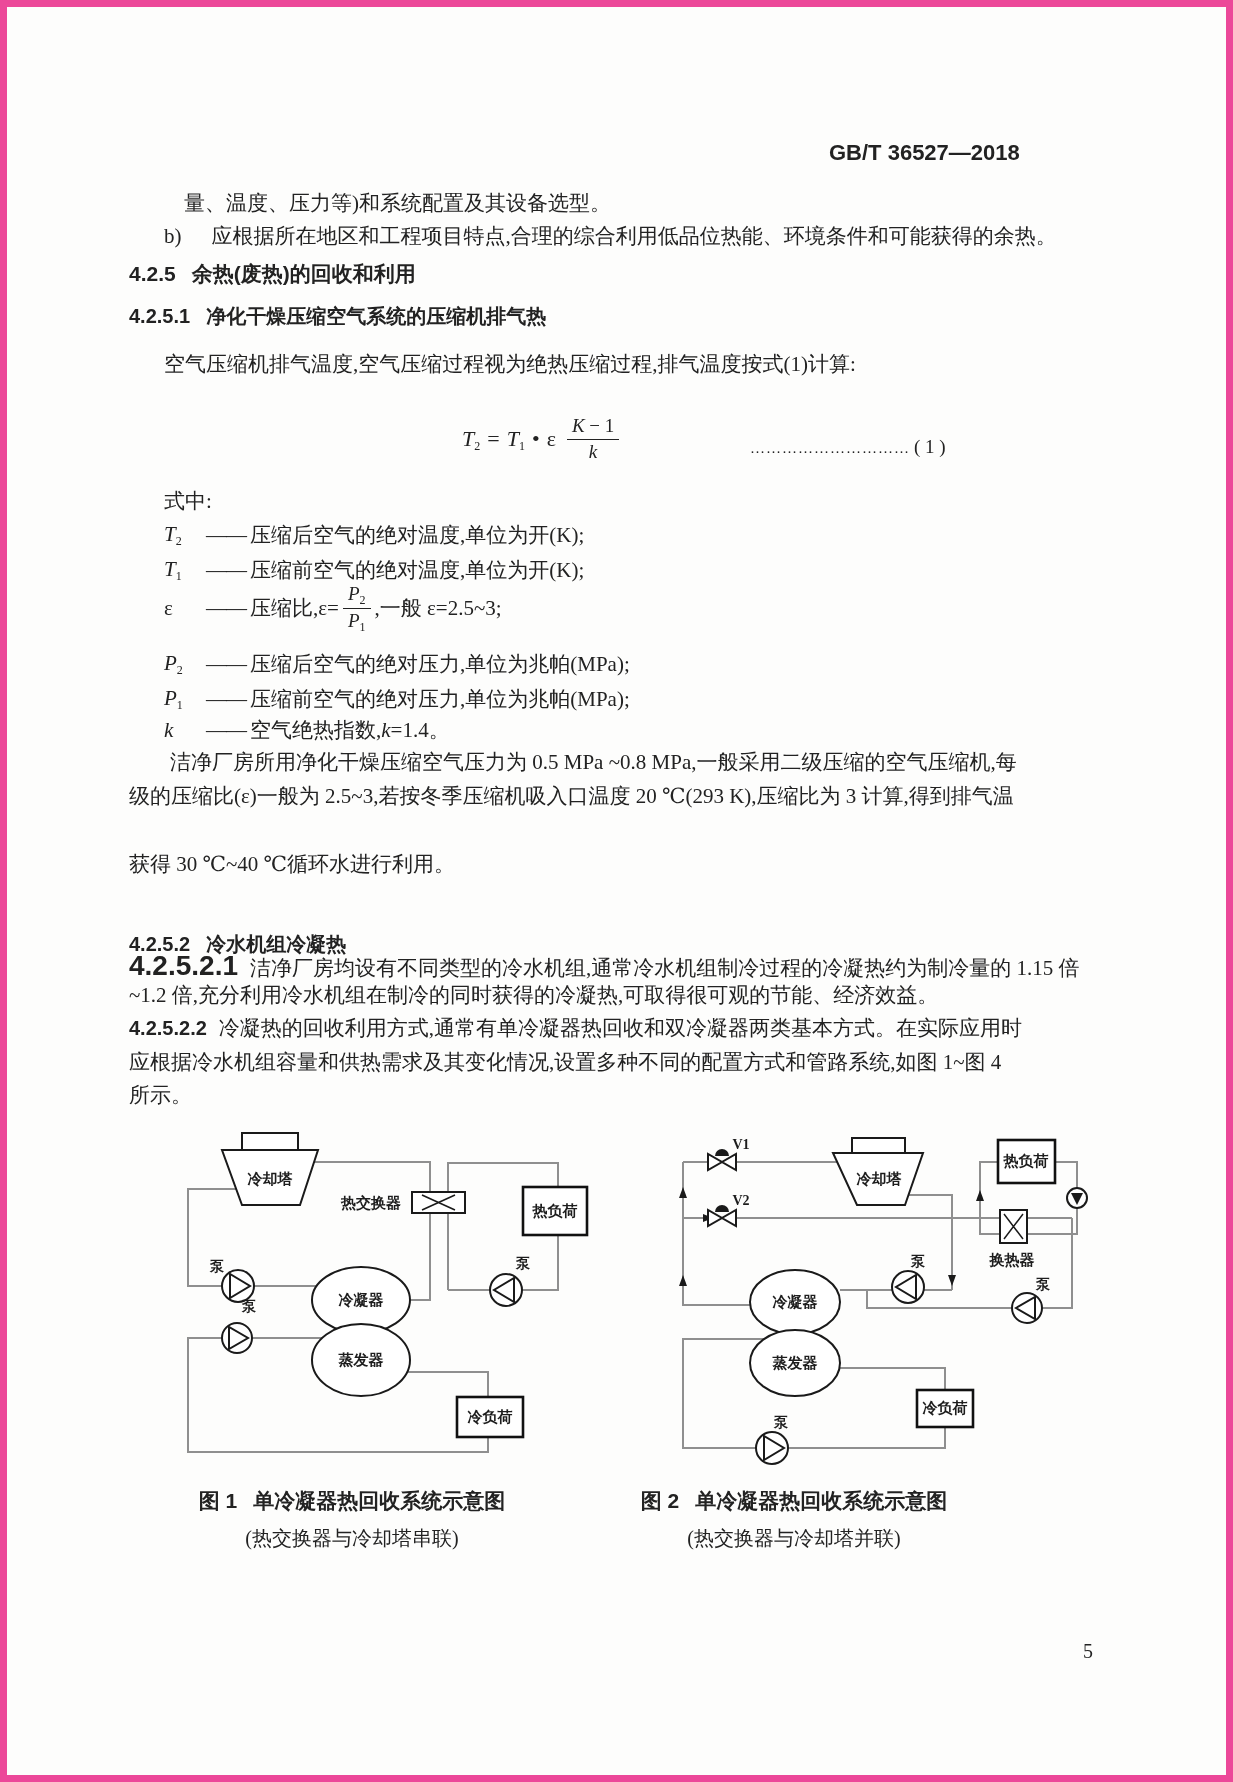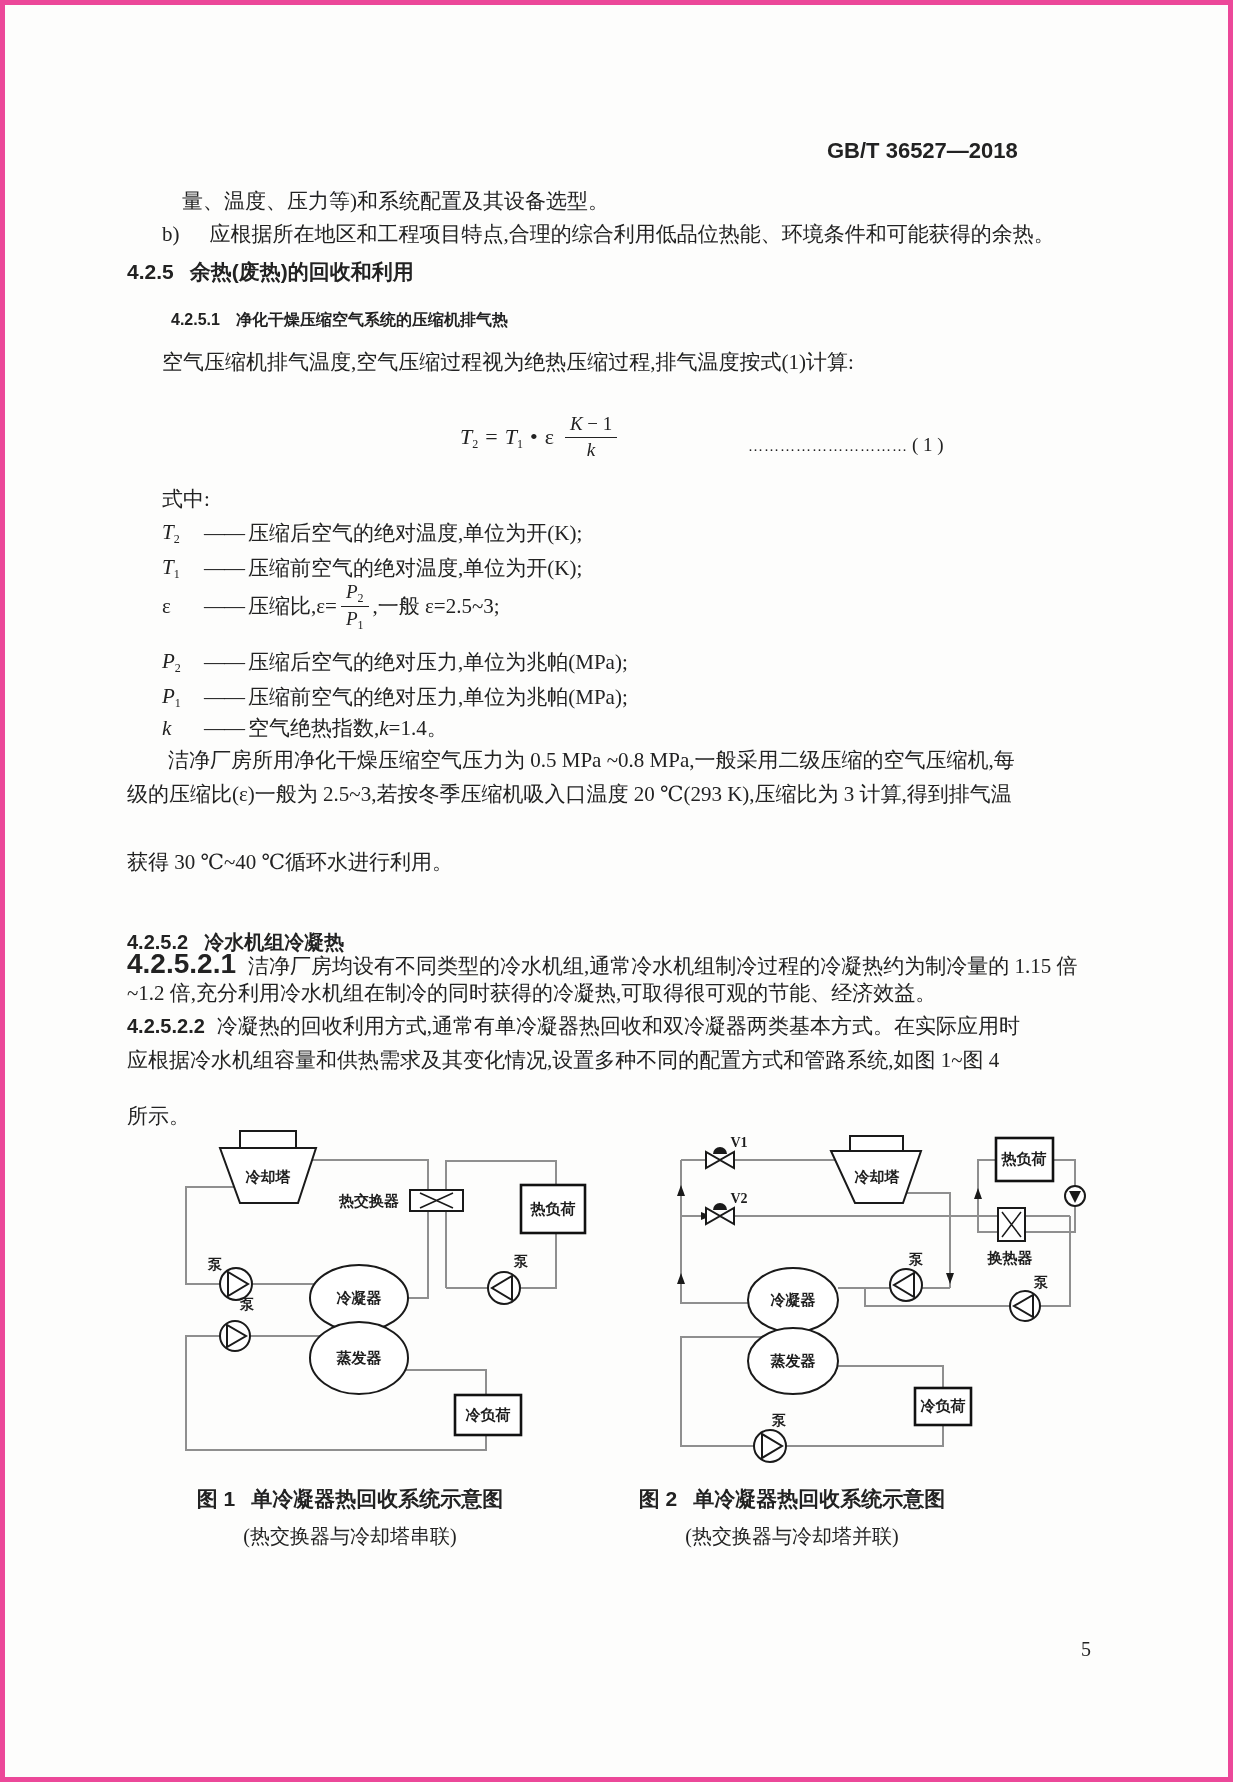--- a/index.html
+++ b/index.html
@@ -1,17 +1,17 @@
 <!DOCTYPE html>
 <html><head>
 <meta charset="utf-8">
 <style>
   html,body{margin:0;padding:0;background:#eee;}
   .page{position:relative;width:1233px;height:1782px;background:#fdfdfc;overflow:hidden;
-        font-family:"Liberation Serif","DejaVu Serif",serif;color:#222;border:5px solid #ec4899;box-sizing:border-box;}
+        font-family:"Liberation Serif","DejaVu Serif",serif;color:#222;border:7px solid #ec4899;box-sizing:border-box;}
   .t{position:absolute;white-space:nowrap;font-size:21px;line-height:1.2;}
   .hd{font-family:"Liberation Sans","DejaVu Sans",sans-serif;font-weight:700;}
   .gap{display:inline-block;width:16px;}
   .gap2{display:inline-block;width:12px;}
   sub{font-size:12px;vertical-align:-4px;}
   .def{display:flex;align-items:center;}
   .def .sym{display:inline-block;width:42px;}
   .def .dash{margin-right:4px;letter-spacing:-1px;}
   .frac{display:inline-flex;flex-direction:column;align-items:center;vertical-align:middle;font-size:19px;margin:0 4px;}
   .frac .fn{display:block;padding:0 5px 1px 5px;border-bottom:1.6px solid #222;}
@@ -37,21 +37,21 @@
 
   <div class="t" style="top:184px;left:177px;">量、温度、压力等)和系统配置及其设备选型。</div>
   <div class="t" style="top:217px;left:157px;">
     <span>b)</span><span class="gap2"></span><span style="margin-left:18px;">应根据所在地区和工程项目特点,合理的综合利用低品位热能、环境条件和可能获得的余热。</span>
   </div>
 
   <div class="t hd" style="top:254px;left:122px;">
     <span>4.2.5</span><span class="gap"></span><span>余热(废热)的回收和利用</span>
   </div>
 
-  <div class="t hd" style="top:305px;left:122px;font-size:16px;margin-left:44px;">
+  <div class="t hd" style="top:297px;left:122px;font-size:20px;">
     <span>4.2.5.1</span><span class="gap"></span><span>净化干燥压缩空气系统的压缩机排气热</span>
   </div>
 
   <div class="t" style="top:345px;left:157px;">空气压缩机排气温度,空气压缩过程视为绝热压缩过程,排气温度按式(1)计算:</div>
 
   <div class="t formula" style="top:408px;left:455px;">
     <span><i>T</i><sub>2</sub></span>
     <span>=</span>
     <span><i>T</i><sub>1</sub></span>
     <span>•</span>
@@ -114,21 +114,21 @@
   </div>
 
   <div class="t" style="top:942px;left:122px;">
     <span class="hd" style="font-size:28px;text-align:right;">4.2.5.2.1</span><span class="gap2"></span><span>洁净厂房均设有不同类型的冷水机组,通常冷水机组制冷过程的冷凝热约为制冷量的 1.15 倍</span>
   </div>
   <div class="t" style="top:976px;left:122px;">~1.2 倍,充分利用冷水机组在制冷的同时获得的冷凝热,可取得很可观的节能、经济效益。</div>
   <div class="t" style="top:1009px;left:122px;">
     <span class="hd" style="font-size:20px;">4.2.5.2.2</span><span class="gap2"></span><span>冷凝热的回收利用方式,通常有单冷凝器热回收和双冷凝器两类基本方式。在实际应用时</span>
   </div>
   <div class="t" style="top:1043px;left:122px;">应根据冷水机组容量和供热需求及其变化情况,设置多种不同的配置方式和管路系统,如图 1~图 4</div>
-  <div class="t" style="top:1076px;left:122px;margin-top:23px;">所示。</div>
+  <div class="t" style="top:1076px;left:122px;">所示。</div>
 
   <svg style="position:absolute;left:138px;top:1098px;" width="462" height="362" viewBox="0 0 462 362">
 
     <g>
       <path class="pipe" d="M167,57 H285 V195 H265"></path>
       <path class="pipe" d="M303,185 V58 H413 V82"></path>
       <path class="pipe" d="M413,130 V185 H303"></path>
       <path class="pipe" d="M91,84 H43 V181 H77"></path>
       <path class="pipe" d="M109,181 H172"></path>
       <path class="pipe" d="M107,233 H177"></path>

